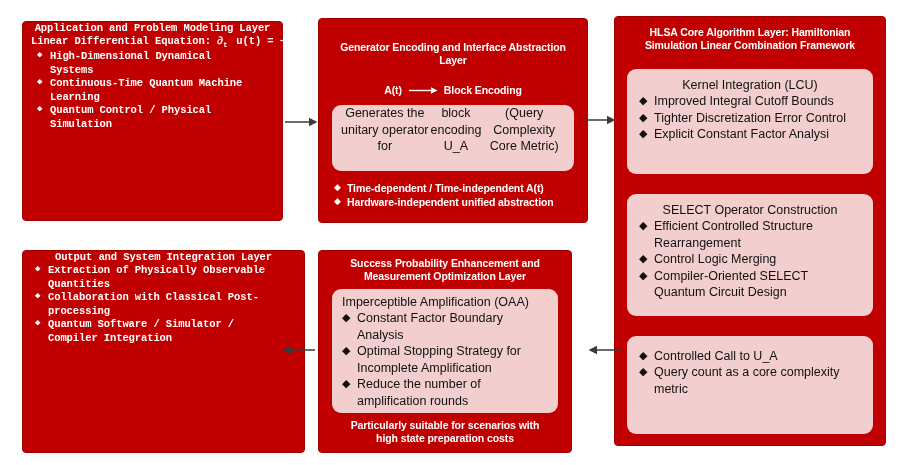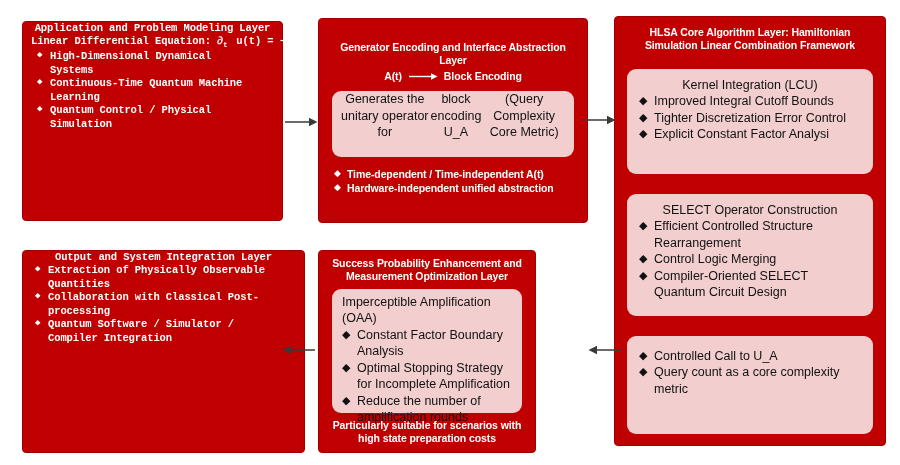--- a/index.html
+++ b/index.html
@@ -3,39 +3,39 @@
 <meta charset="utf-8">
 <style>
   html,body{margin:0;padding:0;background:#fff;}
   #stage{position:relative;width:900px;height:465px;background:#fff;overflow:hidden;
          font-family:"Liberation Sans","DejaVu Sans",sans-serif;}
   .rbox{position:absolute;background:var(--red,#C00000);border:1px solid #9e0000;
         border-radius:4px;color:var(--t-red,#fff);font-weight:bold;font-size:10.5px;
         line-height:1.28;letter-spacing:-0.1px;box-sizing:border-box;}
   .colcenter{display:flex;flex-direction:column;justify-content:flex-start;font-family:Liberation Mono, monospace;}
   .ttl{text-align:center;}
-  .sub{text-align:center;margin-top:2px;}
+  .sub{text-align:center;margin-top:16px;}
   .card{background:var(--pink,#F2CECE);border-radius:9px;color:var(--t-pink,#111);
         font-weight:normal;font-size:12.5px;line-height:1.32;letter-spacing:0;
         box-sizing:border-box;}
   .card .chead{text-align:center;}
   .card .chead.left{text-align:left;}
   .buls{display:flex;flex-direction:column;}
   .bul{display:flex;align-items:flex-start;}
   .blt{flex:0 0 13px;font-size:9px;}
   .card .blt{flex:0 0 15px;font-size:11px;}
   .bt{flex:1 1 auto;}
   .eq{white-space:nowrap;text-align:left;}
   .eq sub{font-size:7px;}
   .eqr{margin-left:9px;}
   
   #box-app{left:22px;top:21px;width:261px;height:200px;padding:0 8px;}
   #box-output{left:22px;top:250px;width:283px;height:203px;padding:0 8px;}
   #box-encoding{left:318px;top:18px;width:270px;height:205px;padding:22px 13px 0;}
-  #box-success{left:318px;top:250px;width:218px;height:203px;padding:6px 13px 0;}
+  #box-success{left:318px;top:250px;width:254px;height:203px;padding:6px 13px 0;}
   #box-hlsa{left:614px;top:16px;width:272px;height:430px;padding:9px 12px 0;}
   #box-app .buls{margin-left:6px;}
   #box-app .bt{max-width:208px;}
   #box-output .buls{margin-left:4px;}
   #box-output .bt{max-width:235px;}
   #card-b{margin-top:8px;height:66px;display:flex;
           justify-content:center;text-align:center;padding:0 8px;}
   #box-encoding .buls{margin-top:11px;margin-left:2px;}
   #box-success .ttl{max-width:212px;margin:0 auto;}
   #card-e{margin-top:5px;height:124px;padding:5px 10px;}

